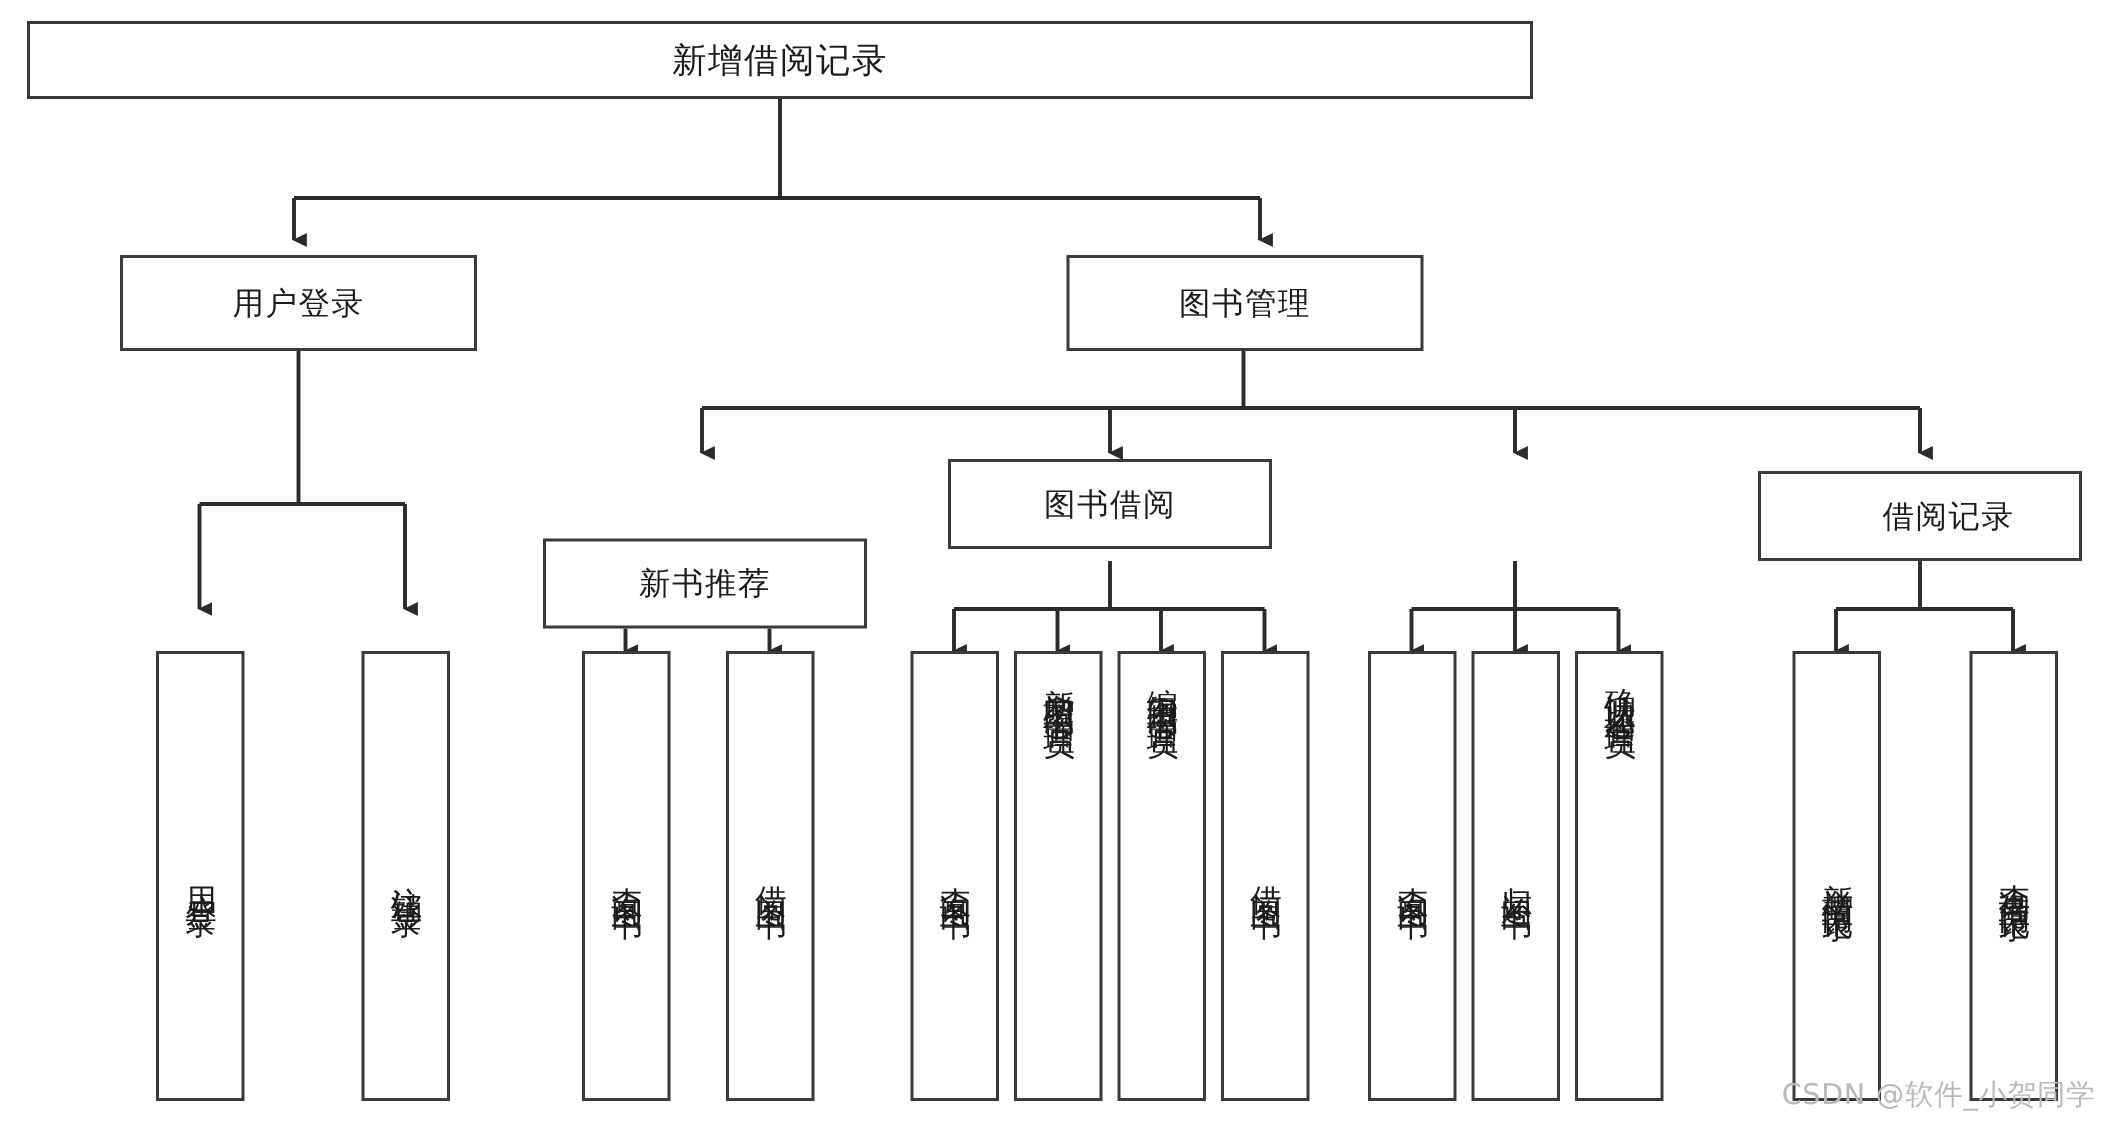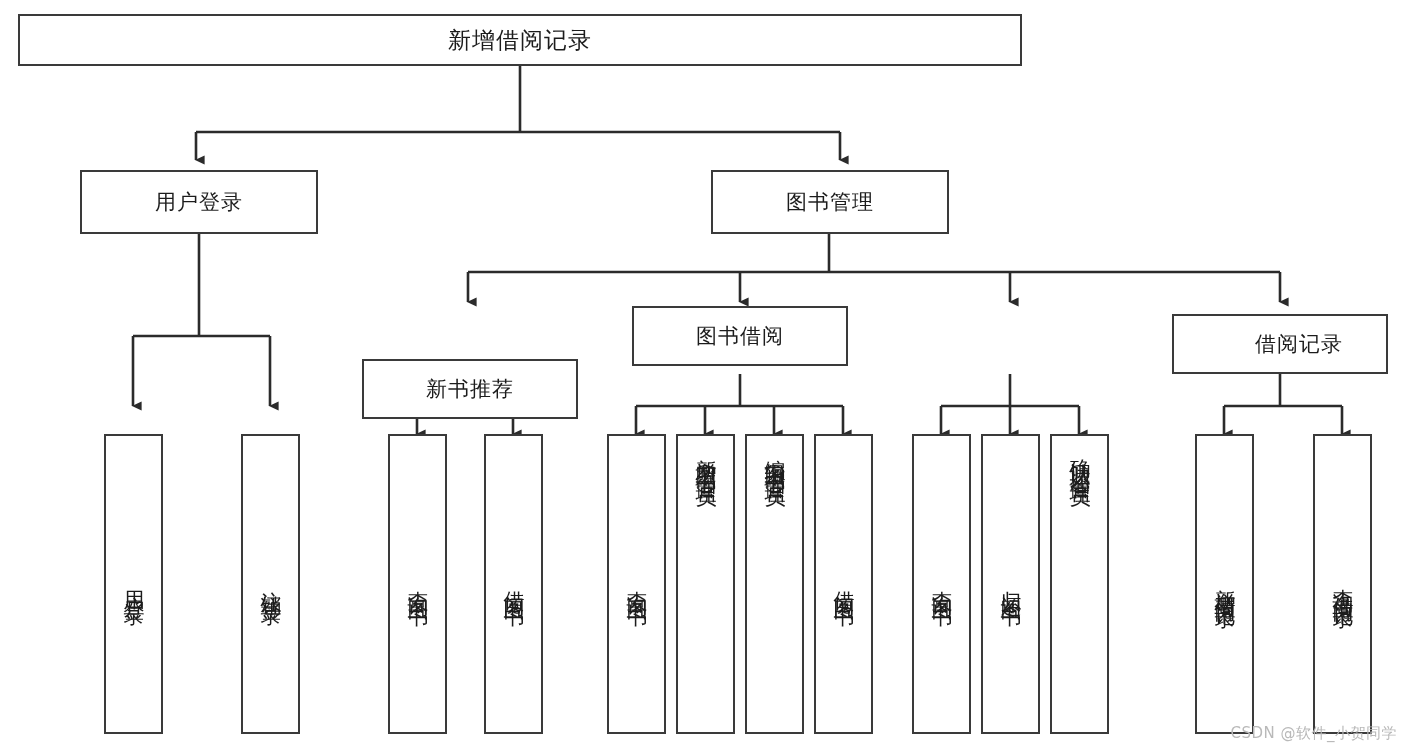--- a/index.html
+++ b/index.html
@@ -58,21 +58,21 @@
   }
   .node.leaf.tall .vtext{
     letter-spacing:4px;
   }
   .node.leaf.topalign{
     align-items:flex-start;
   }
   .watermark{
     position:absolute;
     right:8px;bottom:4px;
-    font-size:15px;
+    font-size:19px;
     color:#b9b9b9;
     letter-spacing:0.5px;
     white-space:nowrap;
   }
 </style>
 </head>
 <body>
 
 <div id="canvas">
 

